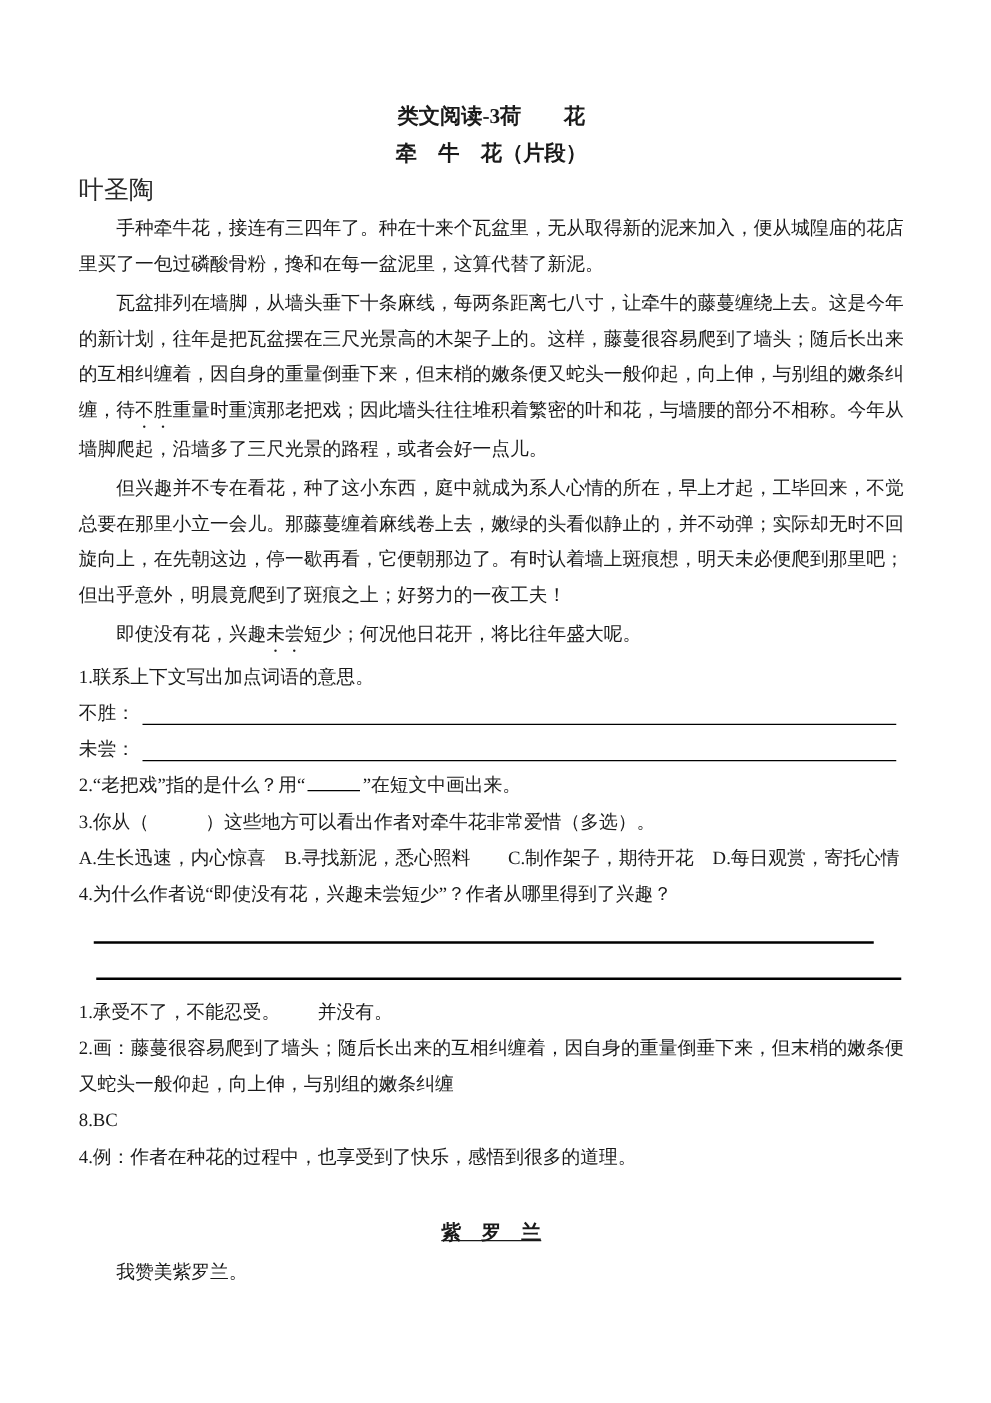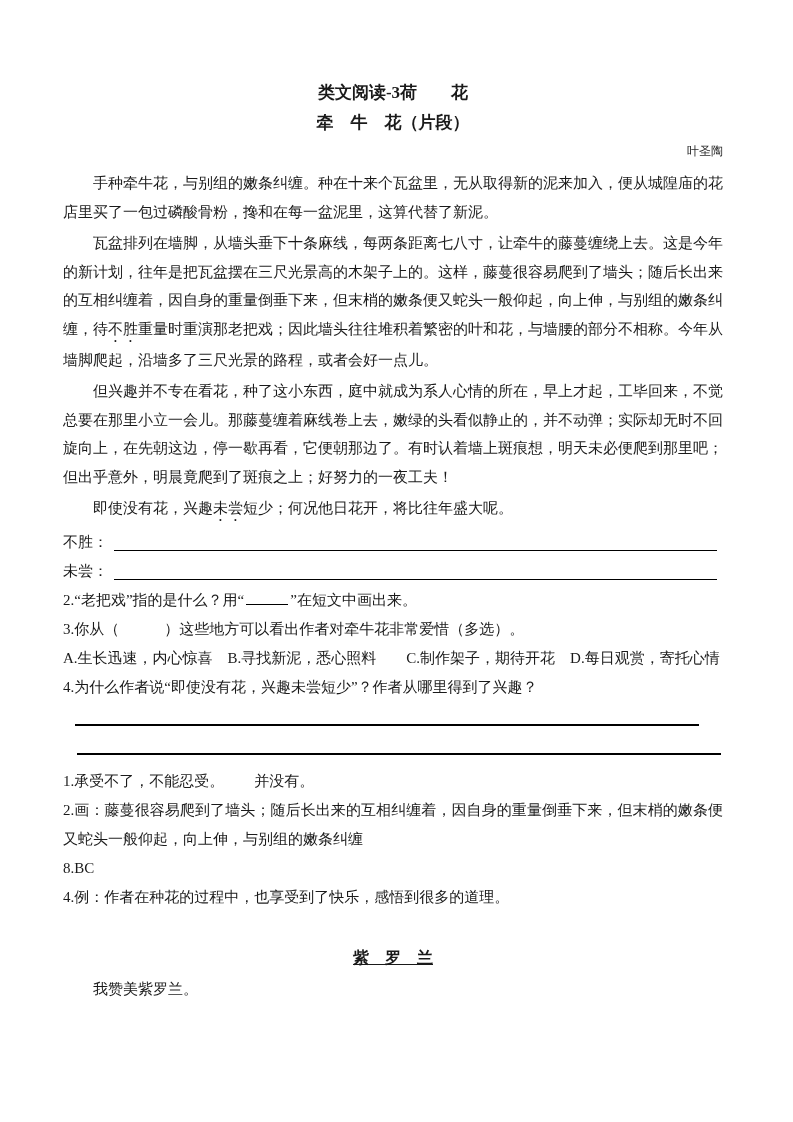--- a/index.html
+++ b/index.html
@@ -15,21 +15,21 @@
   }
   .doc-title{
     margin:0;text-align:center;
     font-size:17px;font-weight:bold;line-height:30px;
   }
   .passage-title{
     margin:0;text-align:center;
     font-size:17px;font-weight:bold;line-height:30px;
   }
   .author{
-    text-align:right;font-size:12px;line-height:28px;color:#2a2a2a;font-family:Liberation Mono, monospace;
+    text-align:left;font-size:20px;line-height:28px;color:#2a2a2a;
   }
   .passage p{
     margin:3px 0;
     font-size:15px;line-height:28.5px;
     text-align:justify;text-indent:2em;
   }
   .dot-em{
     -webkit-text-emphasis:filled dot #1a1a1a;
     -webkit-text-emphasis-position:under right;
     text-emphasis:filled dot #1a1a1a;
@@ -70,27 +70,28 @@
 </head>
 <body>
 
 <div class="page">
 
   <h1 class="doc-title">类文阅读-3荷　　花</h1>
   <h2 class="passage-title">牵　牛　花（片段）</h2>
   <div class="author">叶圣陶</div>
 
   <div class="passage">
-    <p>手种牵牛花，与别组的嫩条纠缠。种在十来个瓦盆里，无从取得新的泥来加入，便从城隍庙的花店里买了一包过磷酸骨粉，搀和在每一盆泥里，这算代替了新泥。</p>
+    <p>手种牵牛花，接连有三四年了。种在十来个瓦盆里，无从取得新的泥来加入，便从城隍庙的花店里买了一包过磷酸骨粉，搀和在每一盆泥里，这算代替了新泥。</p>
     <p><span>瓦盆排列在墙脚，从墙头垂下十条麻线，每两条距离七八寸，让牵牛的藤蔓缠绕上去。这是今年的新计划，往年是把瓦盆摆在三尺光景高的木架子上的。这样，藤蔓很容易爬到了墙头；随后长出来的互相纠缠着，因自身的重量倒垂下来，但末梢的嫩条便又蛇头一般仰起，向上伸，与别组的嫩条纠缠，待</span><span class="dot-em">不胜</span><span>重量时重演那老把戏；因此墙头往往堆积着繁密的叶和花，与墙腰的部分不相称。今年从墙脚爬起，沿墙多了三尺光景的路程，或者会好一点儿。</span></p>
     <p>但兴趣并不专在看花，种了这小东西，庭中就成为系人心情的所在，早上才起，工毕回来，不觉总要在那里小立一会儿。那藤蔓缠着麻线卷上去，嫩绿的头看似静止的，并不动弹；实际却无时不回旋向上，在先朝这边，停一歇再看，它便朝那边了。有时认着墙上斑痕想，明天未必便爬到那里吧；但出乎意外，明晨竟爬到了斑痕之上；好努力的一夜工夫！</p>
     <p><span>即使没有花，兴趣</span><span class="dot-em">未尝</span><span>短少；何况他日花开，将比往年盛大呢。</span></p>
   </div>
 
   <div class="questions">
+    <p class="q">1.联系上下文写出加点词语的意思。</p>
     <div class="q-row">
       <span>不胜：</span>
       <span class="fill-line"></span>
     </div>
     <div class="q-row">
       <span>未尝：</span>
       <span class="fill-line"></span>
     </div>
     <p class="q"><span>2.“老把戏”指的是什么？用“</span><span class="inline-blank"></span><span>”在短文中画出来。</span></p>
     <p class="q">3.你从（　　　）这些地方可以看出作者对牵牛花非常爱惜（多选）。</p>

